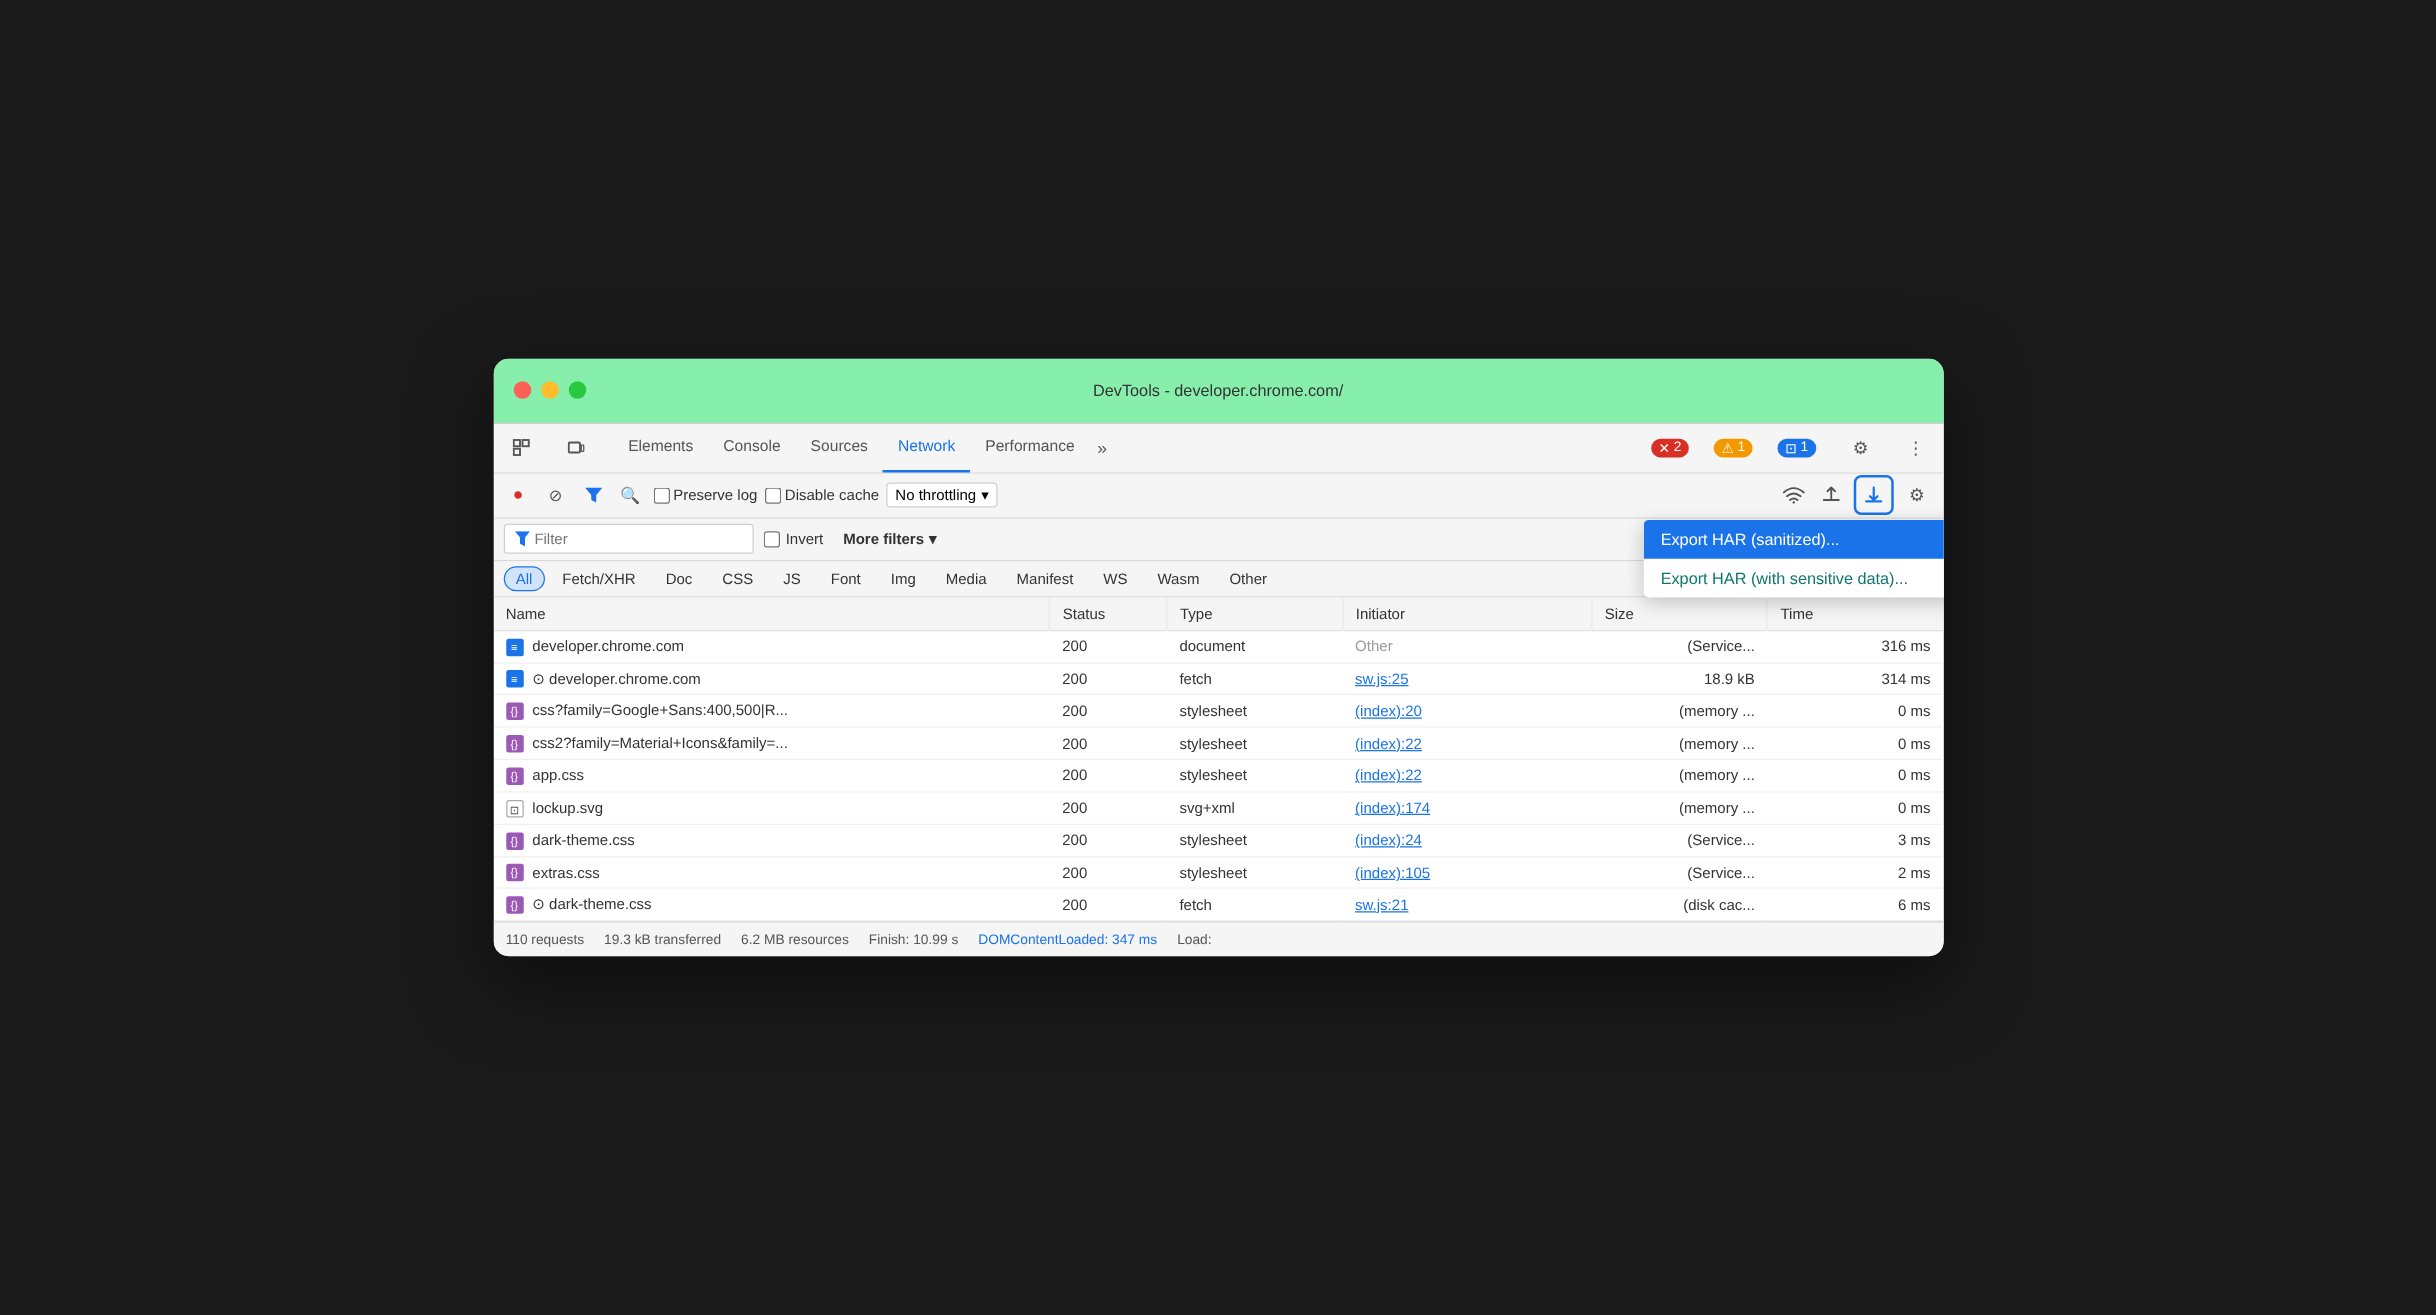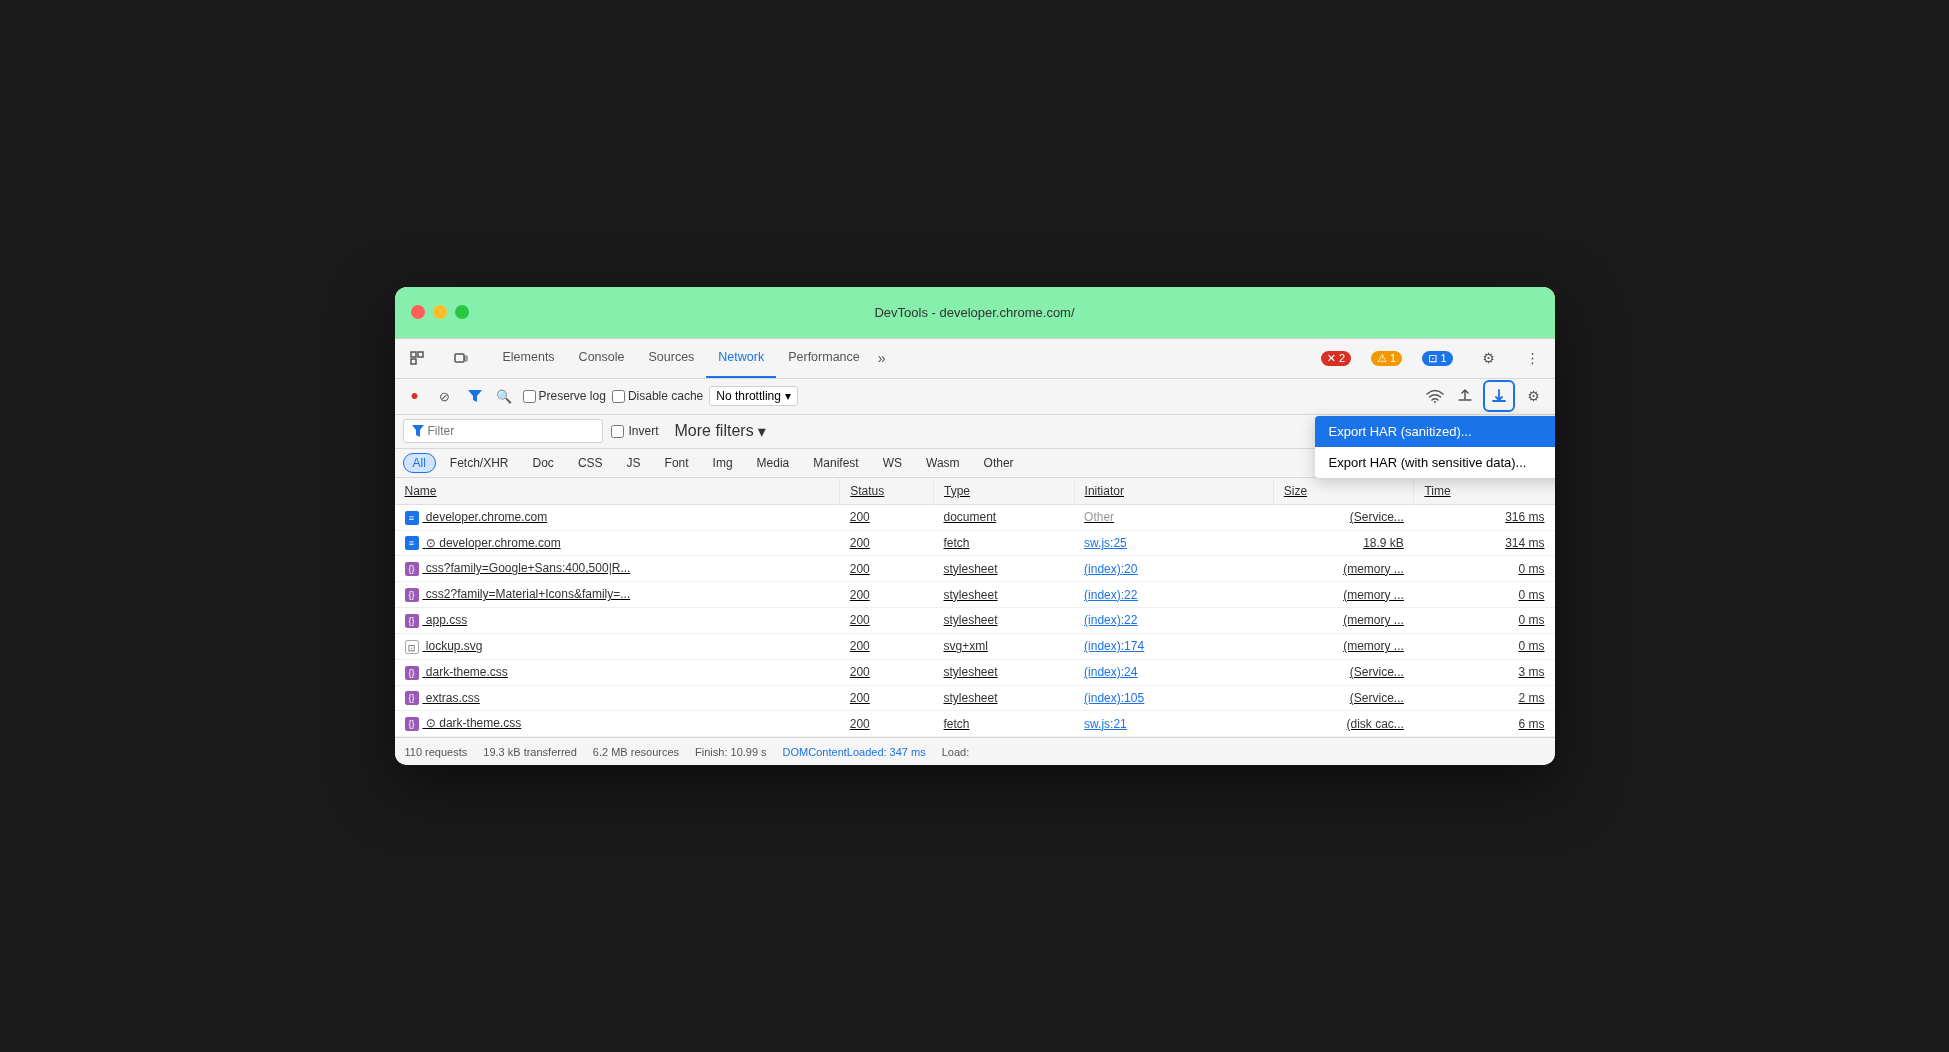--- a/index.html
+++ b/index.html
@@ -226,25 +226,26 @@
       display: flex;
       align-items: center;
       gap: 5px;
       font-size: 12px;
       color: #333;
     }
     .more-filters-btn {
       display: flex;
       align-items: center;
       gap: 4px;
-      font-size: 16px;
+      font-size: 12px;
       color: #333;
       cursor: pointer;
       padding: 2px 8px;
       border-radius: 3px;
+      font-weight: bold;
     }
     .type-filter-bar {
       background: #f5f5f5;
       border-bottom: 1px solid #d8d8d8;
       padding: 4px 8px;
       display: flex;
       align-items: center;
       gap: 4px;
       flex-wrap: wrap;
     }
@@ -317,21 +318,21 @@
       border-radius: 4px;
       box-shadow: 0 4px 16px rgba(0,0,0,0.2);
       width: 280px;
       z-index: 100;
       overflow: hidden;
     }
     .dropdown-item {
       padding: 8px 14px;
       font-size: 13px;
       cursor: pointer;
-      color: #000000;
+      color: #0f766e;
     }
     .dropdown-item.highlighted {
       background: #1a73e8;
       color: white;
     }
     .t2-spacer { flex: 1; }
     .upload-icon {
       width: 24px;
       height: 24px;
       display: flex;
@@ -502,21 +503,21 @@
     <button class="type-btn">JS</button>
     <button class="type-btn">Font</button>
     <button class="type-btn">Img</button>
     <button class="type-btn">Media</button>
     <button class="type-btn">Manifest</button>
     <button class="type-btn">WS</button>
     <button class="type-btn">Wasm</button>
     <button class="type-btn">Other</button>
   </div>
 
-  <div style="overflow:hidden; background:white;text-decoration:underline;">
+  <div style="overflow:hidden; background:white;">
     <table class="network-table">
       <thead>
         <tr>
           <th class="col-name">Name</th>
           <th class="col-status">Status</th>
           <th class="col-type">Type</th>
           <th class="col-initiator">Initiator</th>
           <th class="col-size">Size</th>
           <th class="col-time">Time</th>
         </tr>

